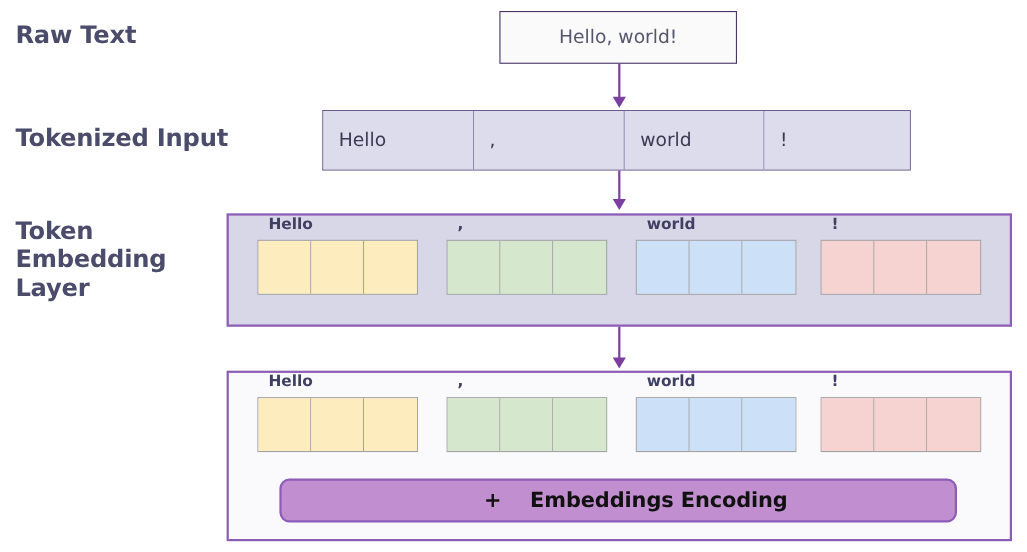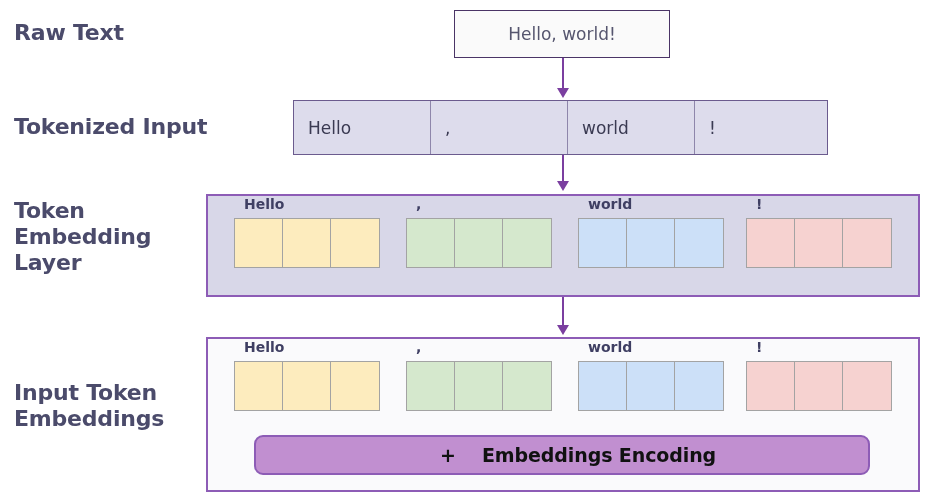--- a/index.html
+++ b/index.html
@@ -208,22 +208,20 @@
 <div id="canvas">
 
   <div class="row-label" id="label-raw-text">Raw Text</div>
 
   <div class="row-label" id="label-token-embed">Token
 Embedding
 Layer</div>
 
   <div class="row-label" id="label-tokenized">Tokenized Input</div>
 
-  <div class="row-label" id="label-input-embed">Input Token
-Embeddings</div>
 
   <div id="raw-text-box">
     <span id="raw-text-value">Hello, world!</span>
   </div>
 
   <div class="arrow" id="arrow-1">
     <div class="shaft"></div>
     <div class="head"></div>
   </div>
 

